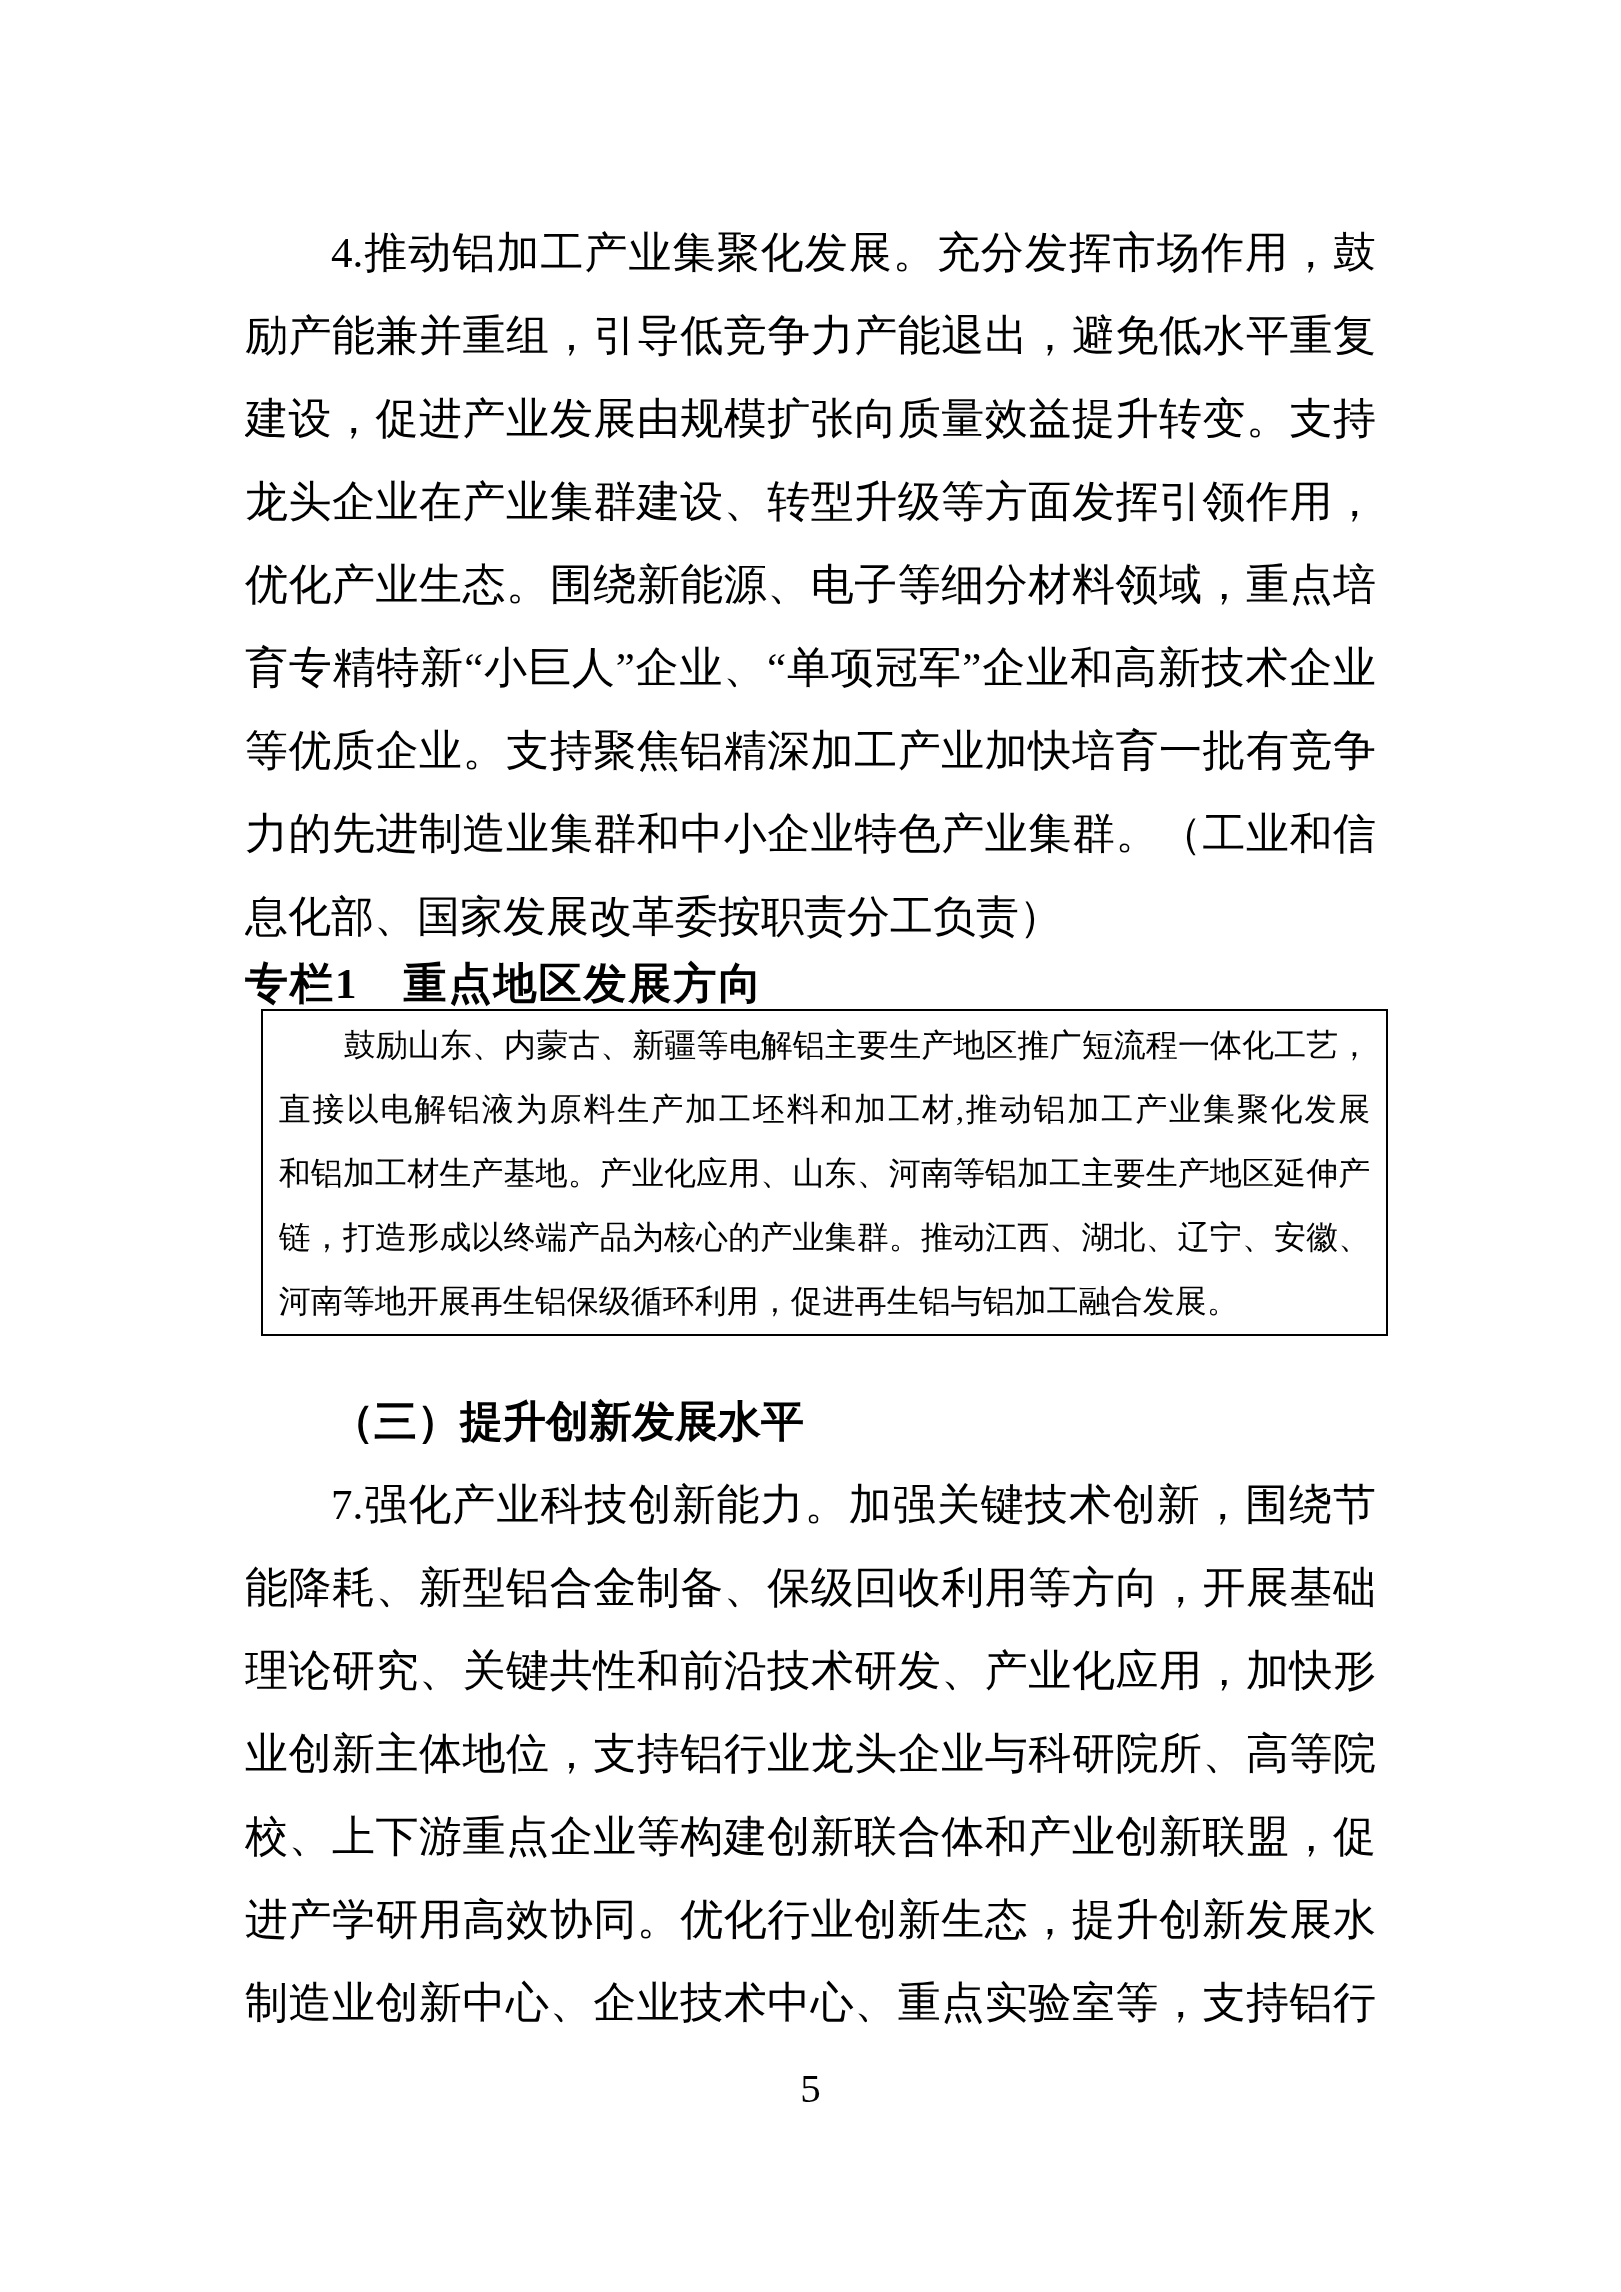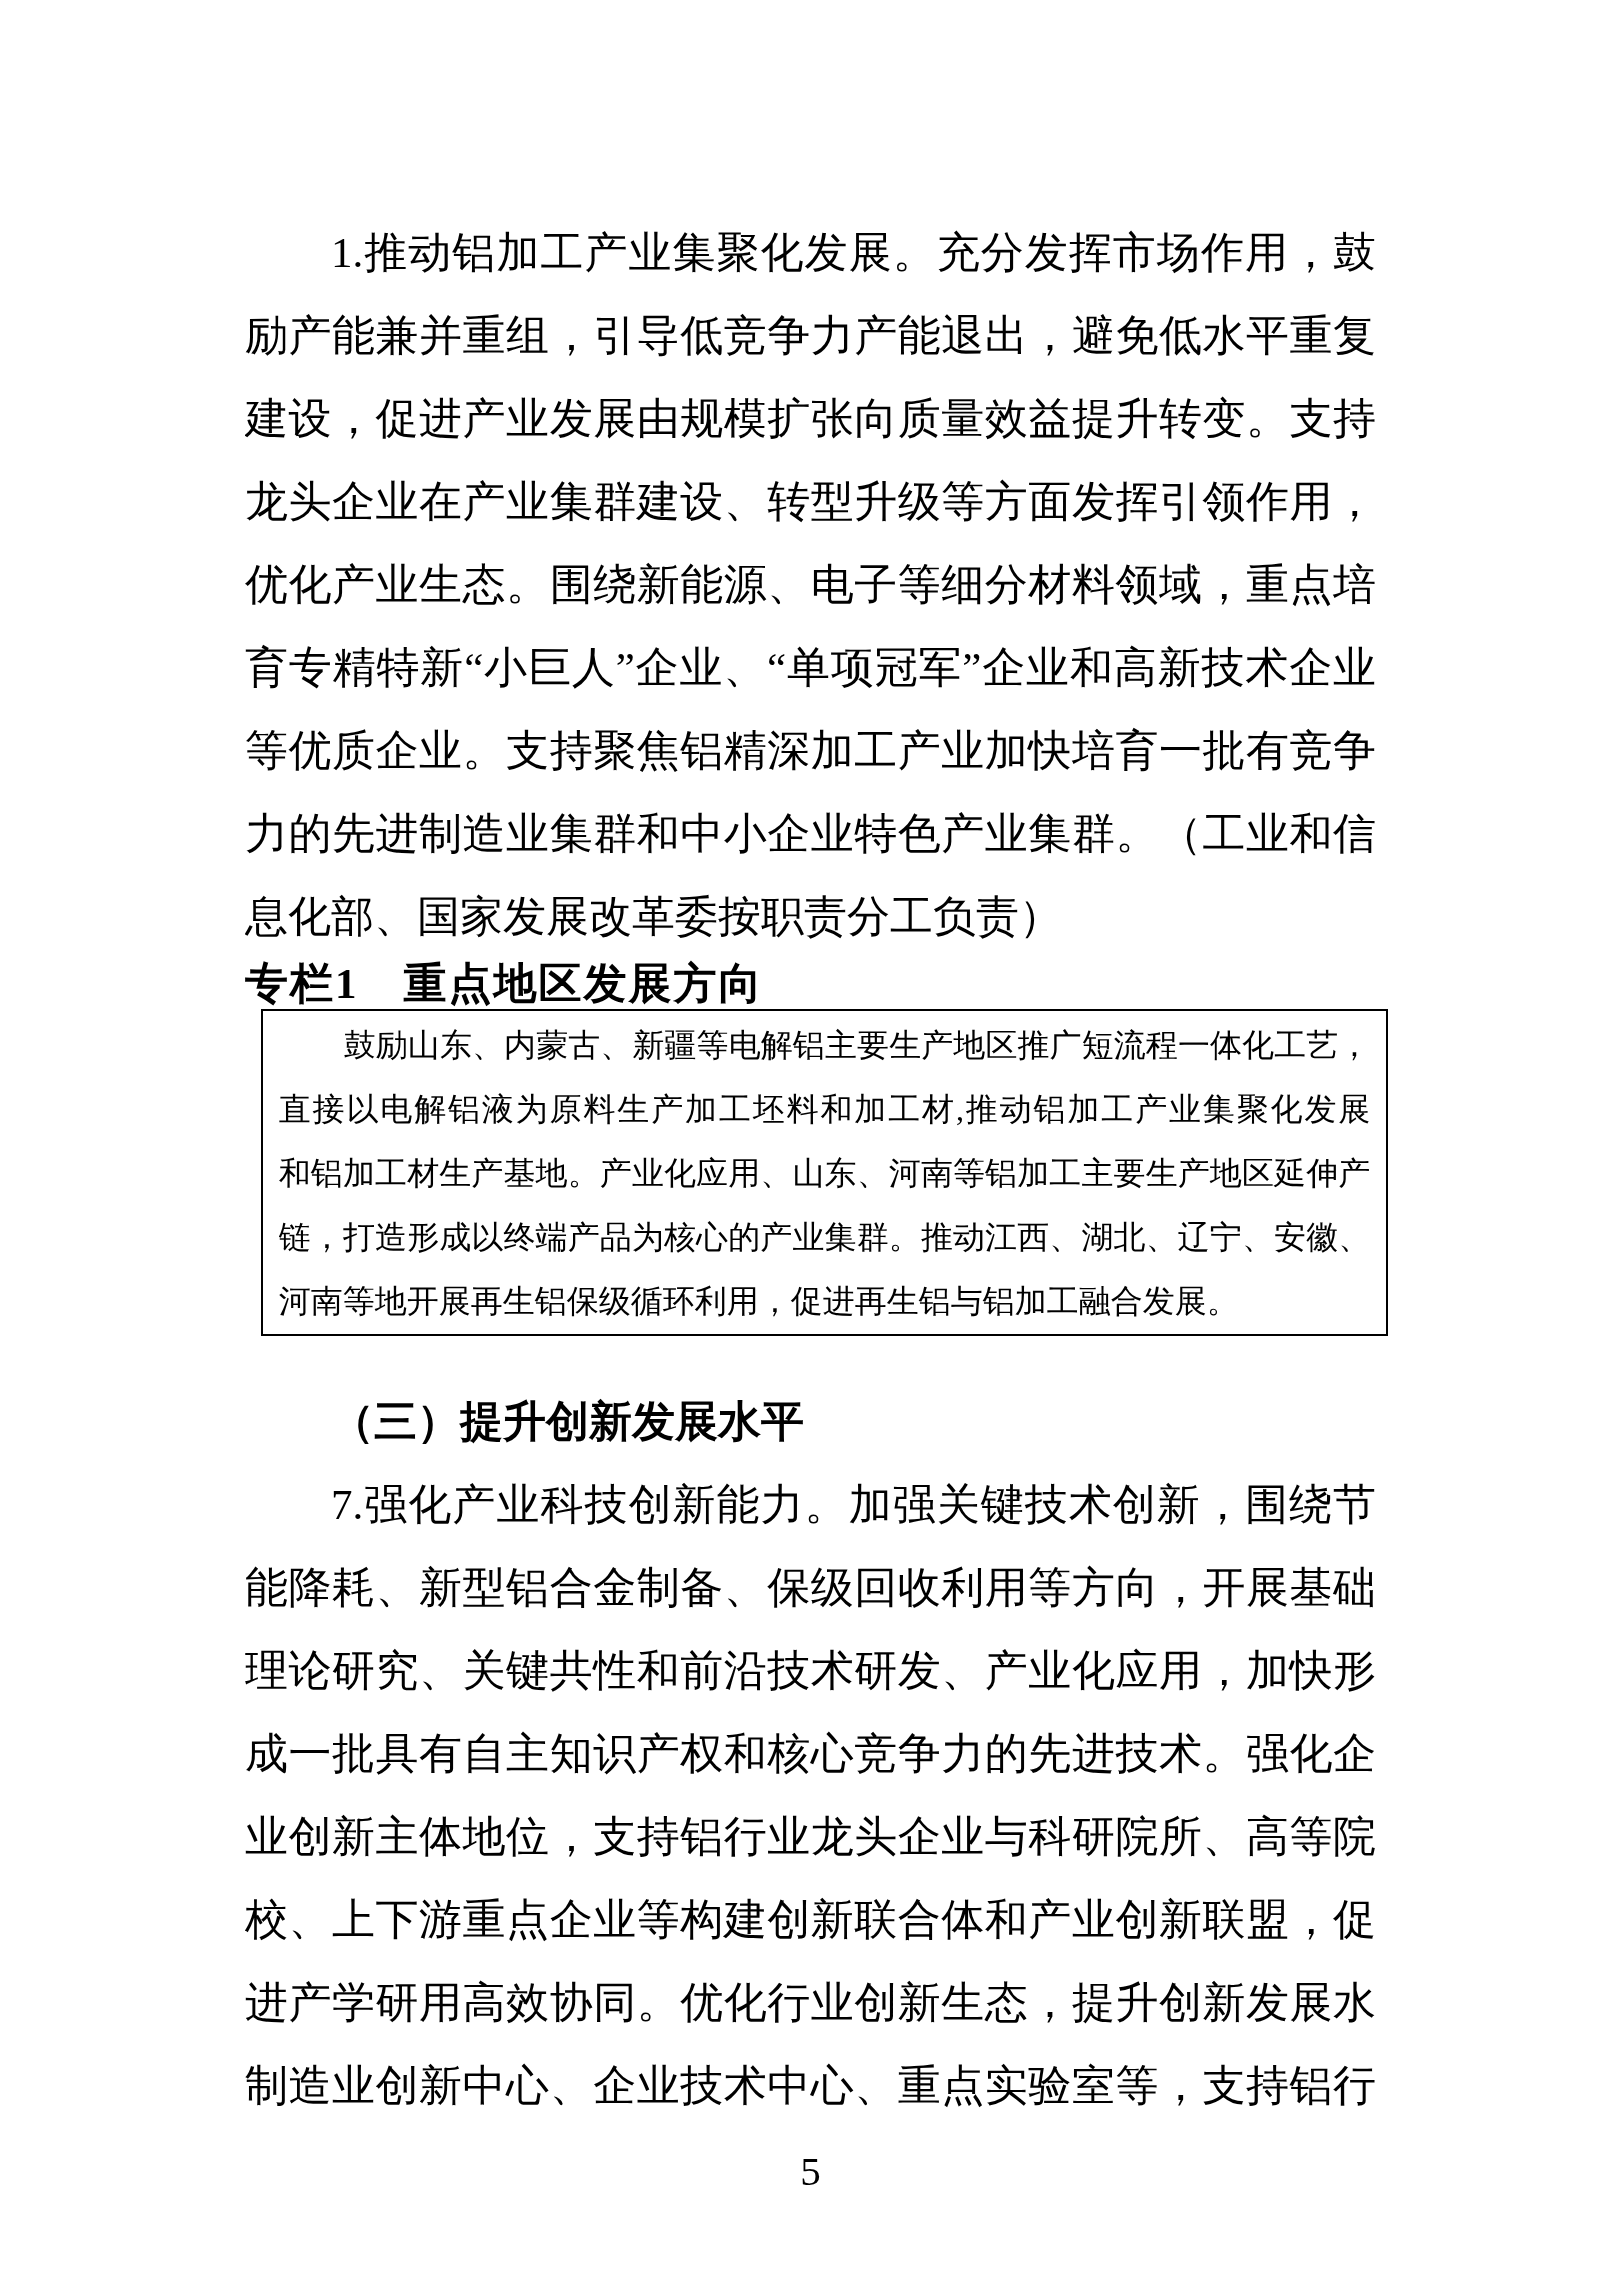--- a/index.html
+++ b/index.html
@@ -67,21 +67,21 @@
     line-height: 49px;
     margin-top: 19.6px;
   }
 </style>
 </head>
 <body>
 
 <div class="page">
 
   <div>
-    <div class="line jl indent">1.推动铝加工产业集聚化发展。充分发挥市场作用，鼓</div>
+    <div class="line jl indent">4.推动铝加工产业集聚化发展。充分发挥市场作用，鼓</div>
     <div class="line jl">励产能兼并重组，引导低竞争力产能退出，避免低水平重复</div>
     <div class="line jl">建设，促进产业发展由规模扩张向质量效益提升转变。支持</div>
     <div class="line jl">龙头企业在产业集群建设、转型升级等方面发挥引领作用，</div>
     <div class="line jl">优化产业生态。围绕新能源、电子等细分材料领域，重点培</div>
     <div class="line jl">育专精特新“小巨人”企业、“单项冠军”企业和高新技术企业</div>
     <div class="line jl">等优质企业。支持聚焦铝精深加工产业加快培育一批有竞争</div>
     <div class="line jl">力的先进制造业集群和中小企业特色产业集群。（工业和信</div>
     <div class="line">息化部、国家发展改革委按职责分工负责）</div>
   </div>
 
@@ -94,21 +94,20 @@
     <div class="bline jl">链，打造形成以终端产品为核心的产业集群。推动江西、湖北、辽宁、安徽、</div>
     <div class="bline">河南等地开展再生铝保级循环利用，促进再生铝与铝加工融合发展。</div>
   </div>
 
   <div class="heading">（三）提升创新发展水平</div>
 
   <div>
     <div class="line jl indent">7.强化产业科技创新能力。加强关键技术创新，围绕节</div>
     <div class="line jl">能降耗、新型铝合金制备、保级回收利用等方向，开展基础</div>
     <div class="line jl">理论研究、关键共性和前沿技术研发、产业化应用，加快形</div>
-    <div class="line jl">成一批具有自主知识产权和核心竞争力的先进技术。强化企</div>
     <div class="line jl">业创新主体地位，支持铝行业龙头企业与科研院所、高等院</div>
     <div class="line jl">校、上下游重点企业等构建创新联合体和产业创新联盟，促</div>
     <div class="line jl">进产学研用高效协同。优化行业创新生态，提升创新发展水平</div>
     <div class="line jl">制造业创新中心、企业技术中心、重点实验室等，支持铝行</div>
   </div>
 
   <div class="pageno">5</div>
 
 </div>
 

